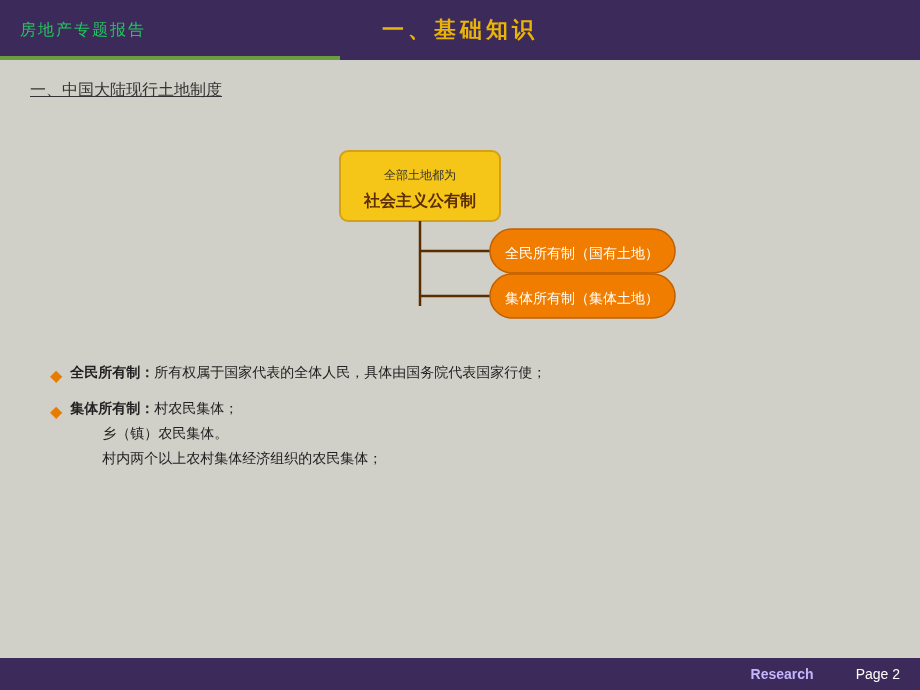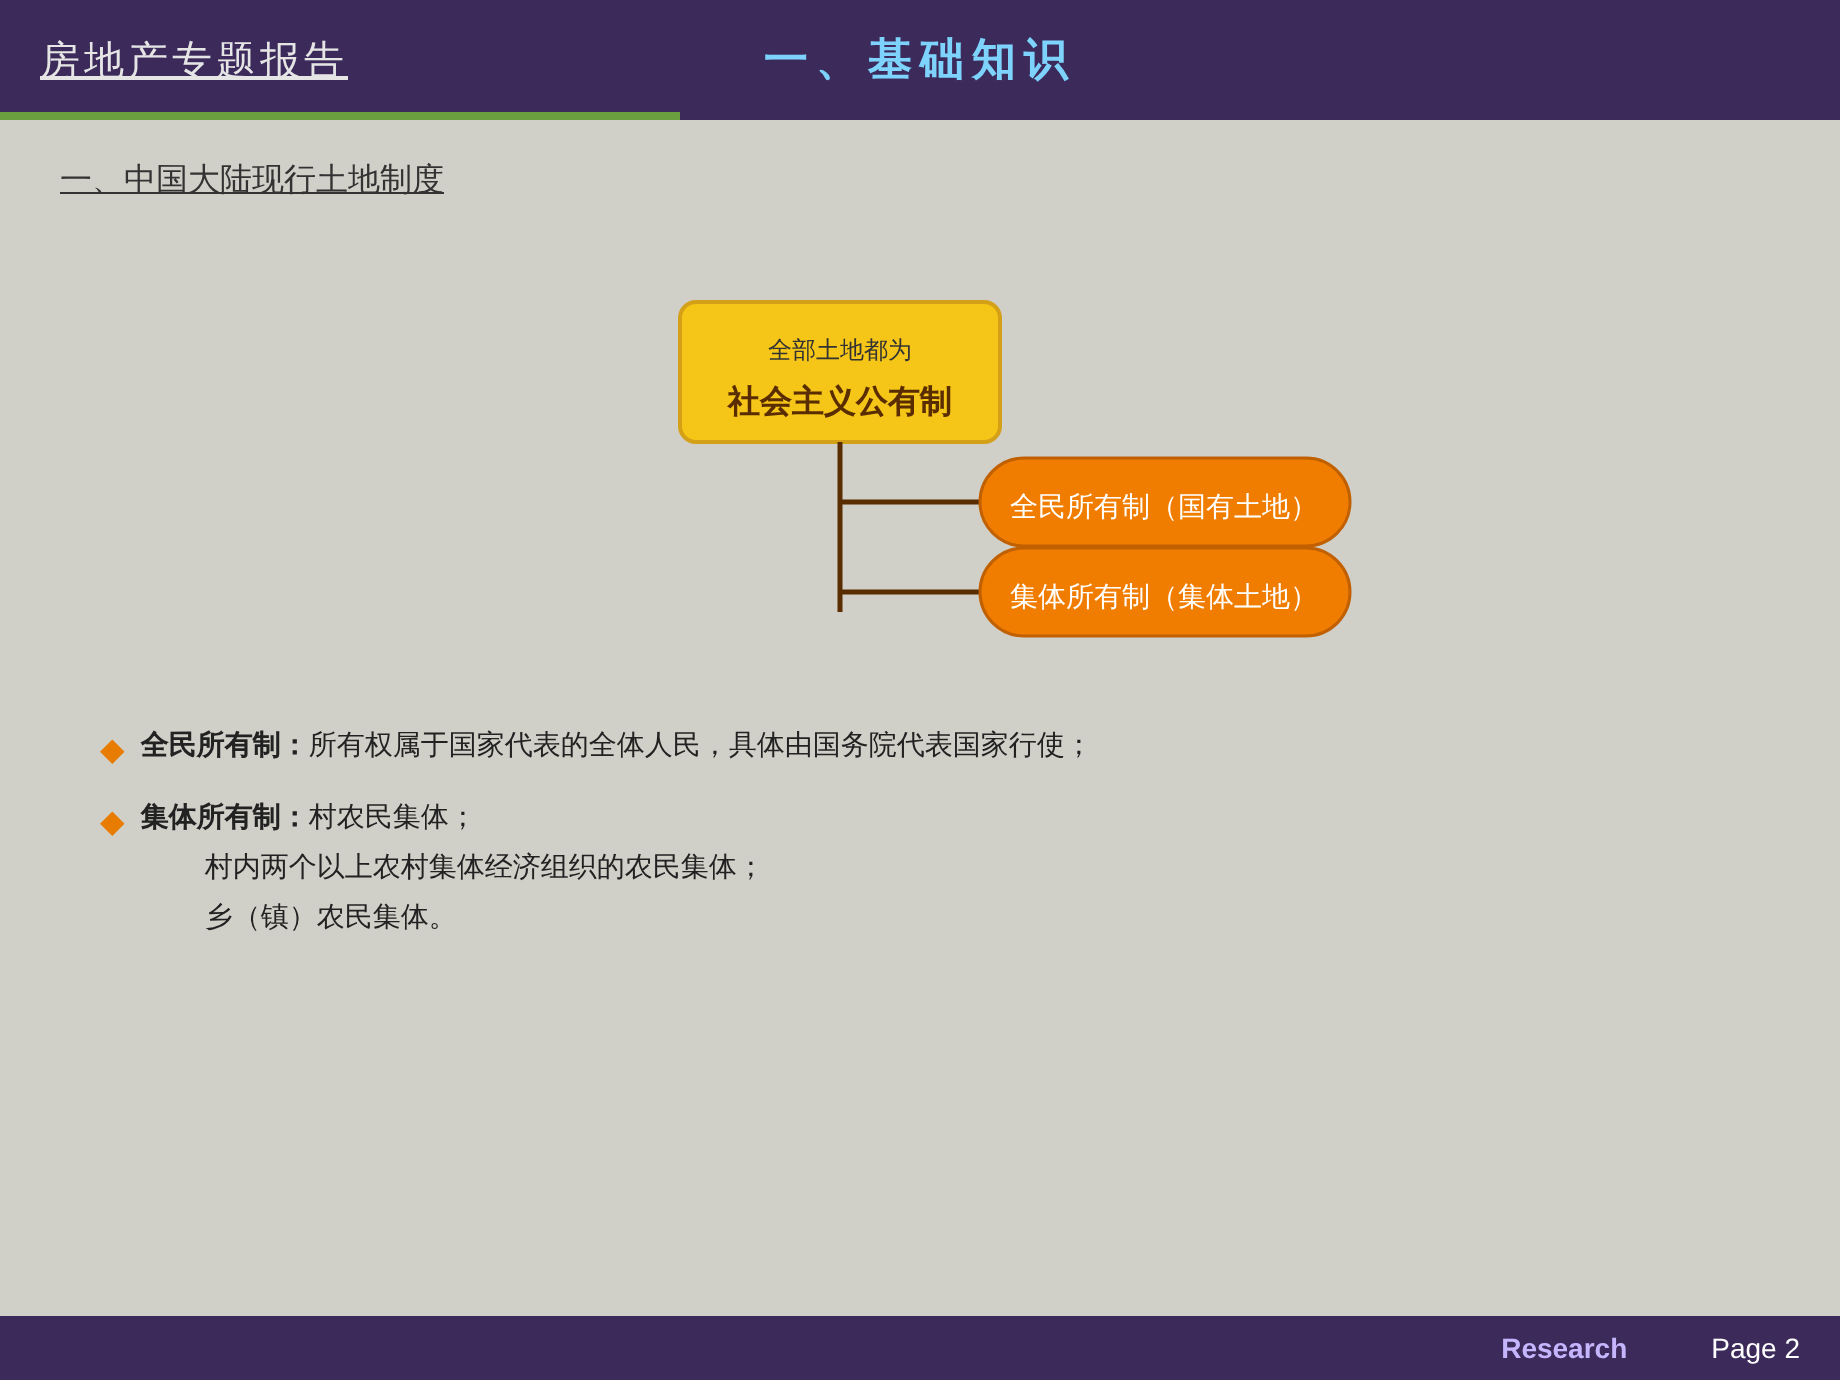--- a/index.html
+++ b/index.html
@@ -15,32 +15,31 @@
     
     .header {
       width: 100%;
       height: 60px;
       background: #3b2a5a;
       display: flex;
       align-items: center;
       position: relative;
     }
     .header-left-title {
-      color: #e5e5e5;
-      font-size: 20px;
+      color: #22c55e;
+      font-size: 16px;
       padding-left: 20px;
       font-weight: normal;
       letter-spacing: 2px;
-      text-decoration: underline;
     }
     .header-center-title {
       position: absolute;
       left: 50%;
       transform: translateX(-50%);
-      color: #7dd3fc;
+      color: #eab308;
       font-size: 22px;
       font-weight: bold;
       letter-spacing: 4px;
     }
     .header-green-bar {
       position: absolute;
       bottom: 0;
       left: 0;
       width: 340px;
       height: 4px;
@@ -185,22 +184,22 @@
   <div class="bullet-list">
     <div class="bullet-item">
       <span class="bullet-diamond">◆</span>
       <span><strong>全民所有制：</strong><span>所有权属于国家代表的全体人民，具体由国务院代表国家行使；</span></span>
     </div>
     <div class="bullet-item">
       <span class="bullet-diamond">◆</span>
       <div>
         <div><strong>集体所有制：</strong><span>村农民集体；</span></div>
         <div class="sub-bullet-list">
+          <div class="sub-bullet-item">乡（镇）农民集体。</div>
           <div class="sub-bullet-item">村内两个以上农村集体经济组织的农民集体；</div>
-          <div class="sub-bullet-item">乡（镇）农民集体。</div>
         </div>
       </div>
     </div>
   </div>
 
 </div>
 
 <div class="footer">
   <span class="footer-research">Research</span>
   <span class="footer-page">Page 2</span>

